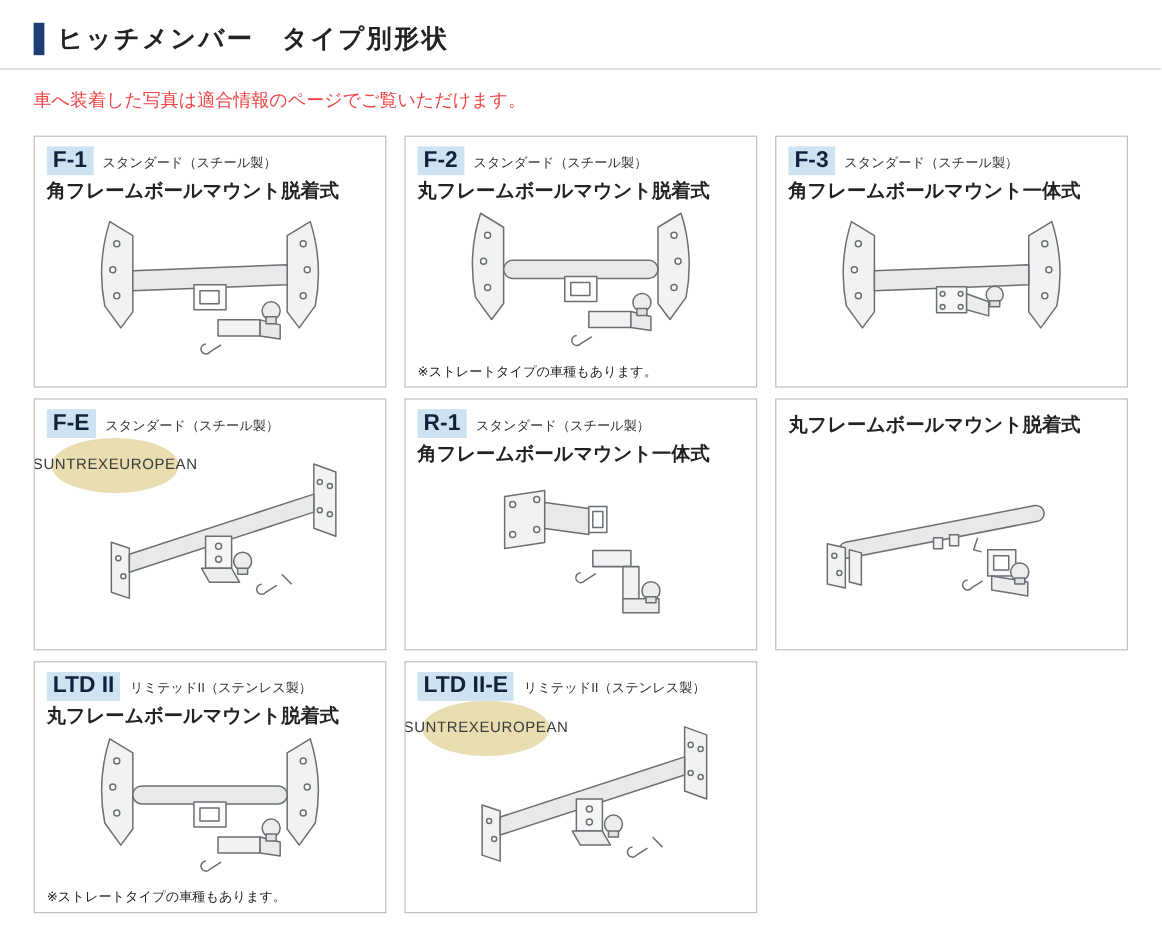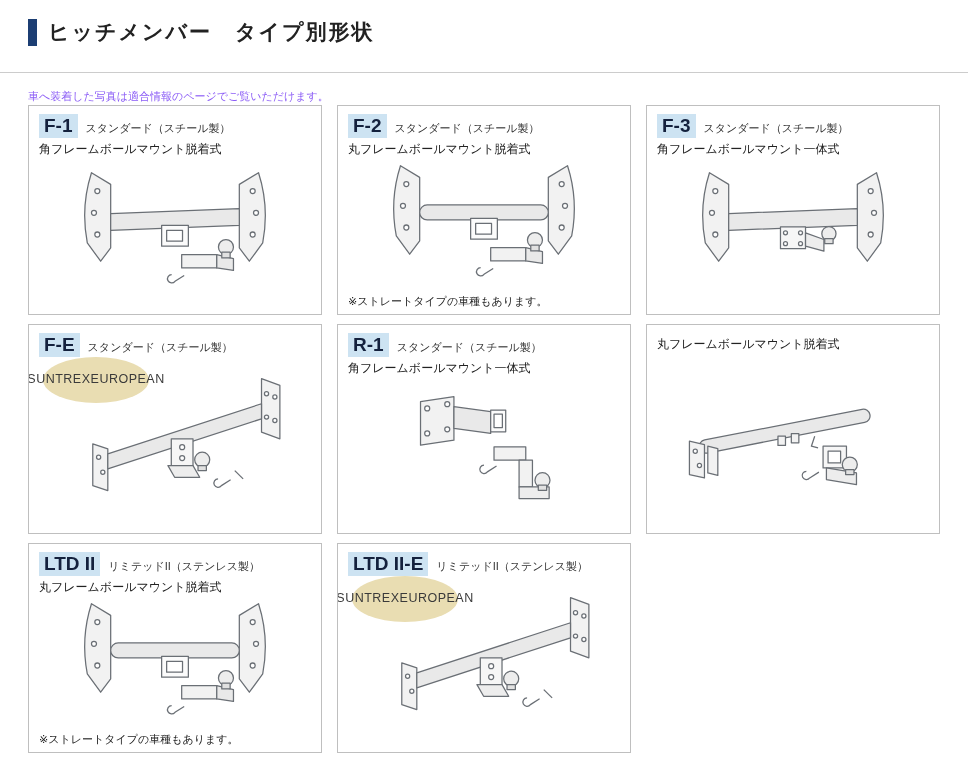--- a/index.html
+++ b/index.html
@@ -7,35 +7,35 @@
     --code-highlight:#cde3f2;
     --euro-badge-bg:#e9ddb2;
     --card-border:#bfbfbf;
   }
   *{box-sizing:border-box}
   html,body{margin:0;padding:0;background:#fff;
     font-family:"Liberation Sans","DejaVu Sans",sans-serif;color:#333}
   .page{width:968px;min-height:781px;margin:0 auto;background:#fff;padding:12px 0 8px}
 
   header{display:flex;align-items:center;gap:11px;
-    padding:6px 28px 26px;border-bottom:1px solid #ccc}
+    padding:6px 28px 11px;border-bottom:1px solid #ccc}
   .accent-bar{width:9px;height:27px;background:var(--accent);flex:0 0 auto}
   h1{margin:0;font-size:21px;font-weight:bold;color:#222;letter-spacing:2px}
 
-  .subtitle{margin:16px 28px 1px;font-size:11px;color:#8b5cf6}
+  .subtitle{margin:16px 28px 20px;font-size:15px;color:#ef4444}
 
   .grid{display:grid;grid-template-columns:repeat(3,1fr);
     gap:9px 15px;padding:0 28px}
   .card{position:relative;border:1px solid var(--card-border);
     background:#fff;height:210px;padding:8px 10px 6px;overflow:hidden}
   .card-head{display:flex;align-items:baseline;gap:8px;white-space:nowrap}
   .code{background:var(--code-highlight);color:#14213d;font-weight:bold;
     font-size:19px;line-height:1.15;padding:1px 5px;flex:0 0 auto}
   .grade{font-size:11px;color:#333}
-  .name{font-weight:normal;font-size:12px;color:#222;margin-top:3px;white-space:nowrap}
+  .name{font-weight:bold;font-size:16px;color:#222;margin-top:3px;white-space:nowrap}
 
   .illus{position:relative;height:148px;display:flex;
     align-items:center;justify-content:center}
   .illus svg.draw{width:262px;height:142px}
   .card.has-note .illus{height:134px}
 
   .note{position:absolute;left:10px;bottom:5px;font-size:11px;
     font-weight:normal;color:#222}
 
   .euro-badge{position:absolute;left:4px;top:0;width:106px;height:46px;

